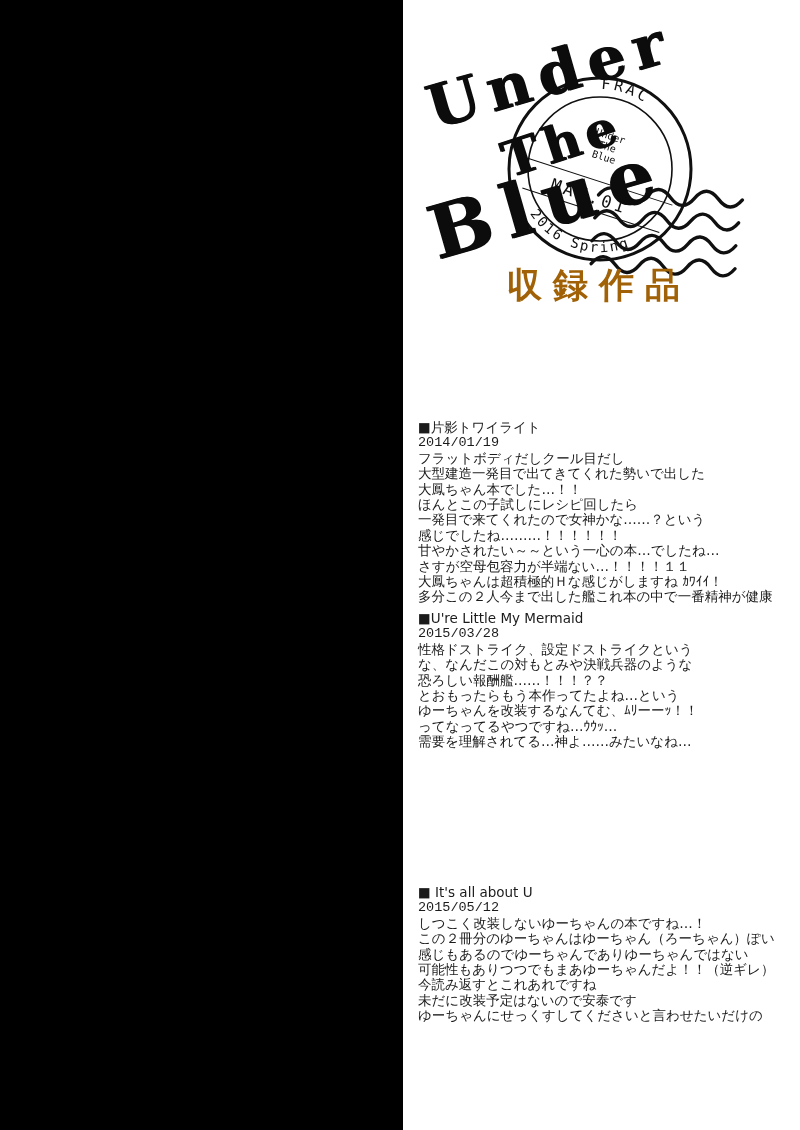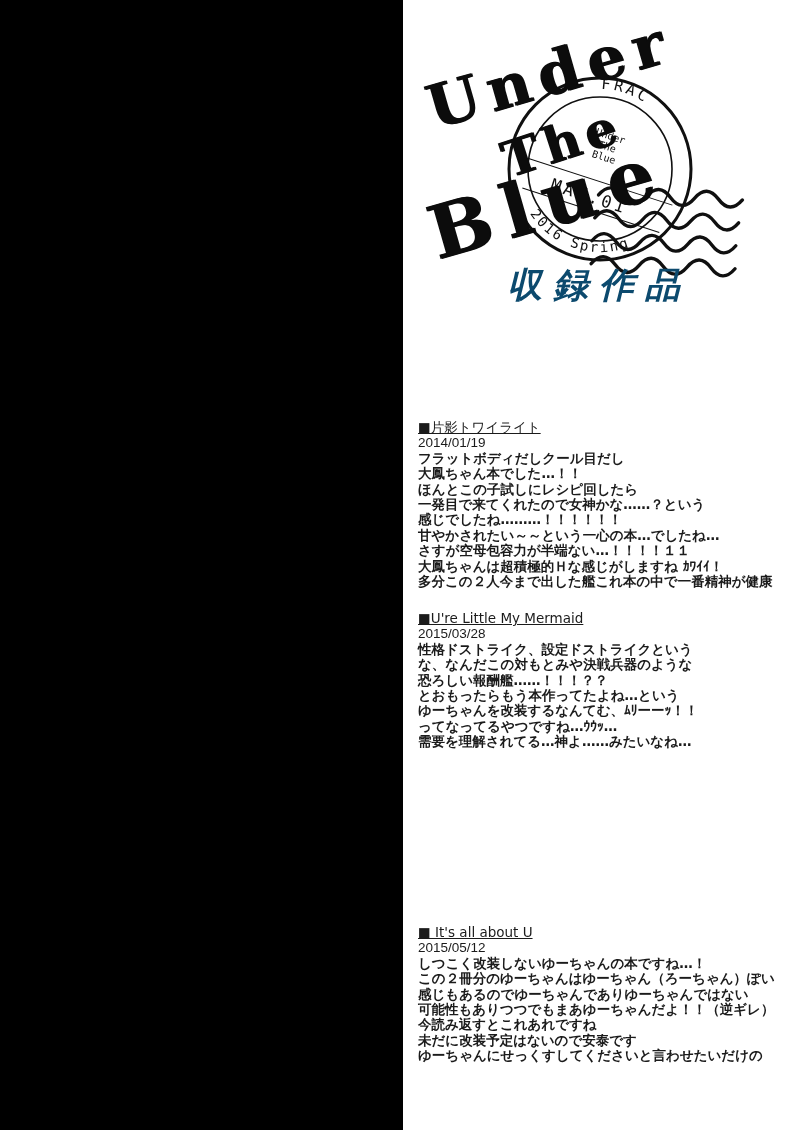--- a/index.html
+++ b/index.html
@@ -22,35 +22,35 @@
     font-weight:bold;color:#0c0c0c;white-space:nowrap;
     transform-origin:left center;
     text-shadow:1.5px 0.5px 0 #0c0c0c;
     z-index:3;
   }
   .w-under{left:25px;top:74px;font-size:60px;letter-spacing:9px;transform:rotate(-16deg);}
   .w-the{left:100px;top:132px;font-size:50px;letter-spacing:6px;transform:rotate(-18deg);}
   .w-blue{left:27px;top:192px;font-size:74px;letter-spacing:13px;transform:rotate(-16deg);}
   .contents-heading{
     position:absolute;left:104px;top:262px;
-    font-size:35px;font-weight:bold;letter-spacing:11px;color:#0c4a6e;
-    white-space:nowrap;z-index:3;font-style:italic;
+    font-size:35px;font-weight:bold;letter-spacing:11px;color:#a16207;
+    white-space:nowrap;z-index:3;
   }
   
   .sec{
     position:absolute;left:15px;width:375px;
     font-size:13.5px;line-height:15.4px;color:#1b1b1b;
     white-space:nowrap;
   }
   .sec-1{top:420px;}
   .sec-2{top:611px;}
-  .sec-3{top:885px;margin-top:40px;}
-  .sec-title{font-weight:500;text-decoration:underline;}
-  .sec-date{font-family:Liberation Sans, sans-serif;}
-  .tline{height:15.4px;font-weight:bold;}
+  .sec-3{top:885px;}
+  .sec-title{font-weight:500;}
+  .sec-date{font-family:Liberation Mono, monospace;}
+  .tline{height:15.4px;}
 </style>
 </head>
 <body>
 
 <div class="left-panel"></div>
 
 <div class="paper">
 
   <svg class="stamp-svg" viewBox="0 0 340 270">
     <circle cx="160" cy="159" r="91" fill="none" stroke="#101010" stroke-width="3"></circle>
@@ -85,20 +85,21 @@
   <div class="title-word w-the">The</div>
   <div class="title-word w-blue">Blue</div>
 
   <div class="contents-heading">収録作品</div>
 
   <div class="sec sec-1">
     <div class="sec-title">■片影トワイライト</div>
     <div class="sec-date">2014/01/19</div>
     <div class="sec-lines">
         <div class="tline">フラットボディだしクール目だし</div>
+        <div class="tline">大型建造一発目で出てきてくれた勢いで出した</div>
         <div class="tline">大鳳ちゃん本でした…！！</div>
         <div class="tline">ほんとこの子試しにレシピ回したら</div>
         <div class="tline">一発目で来てくれたので女神かな……？という</div>
         <div class="tline">感じでしたね………！！！！！！</div>
         <div class="tline">甘やかされたい～～という一心の本…でしたね…</div>
         <div class="tline">さすが空母包容力が半端ない…！！！！１１</div>
         <div class="tline">大鳳ちゃんは超積極的Ｈな感じがしますね ｶﾜｲｲ！</div>
         <div class="tline">多分この２人今まで出した艦これ本の中で一番精神が健康</div>
       </div>
   </div>

